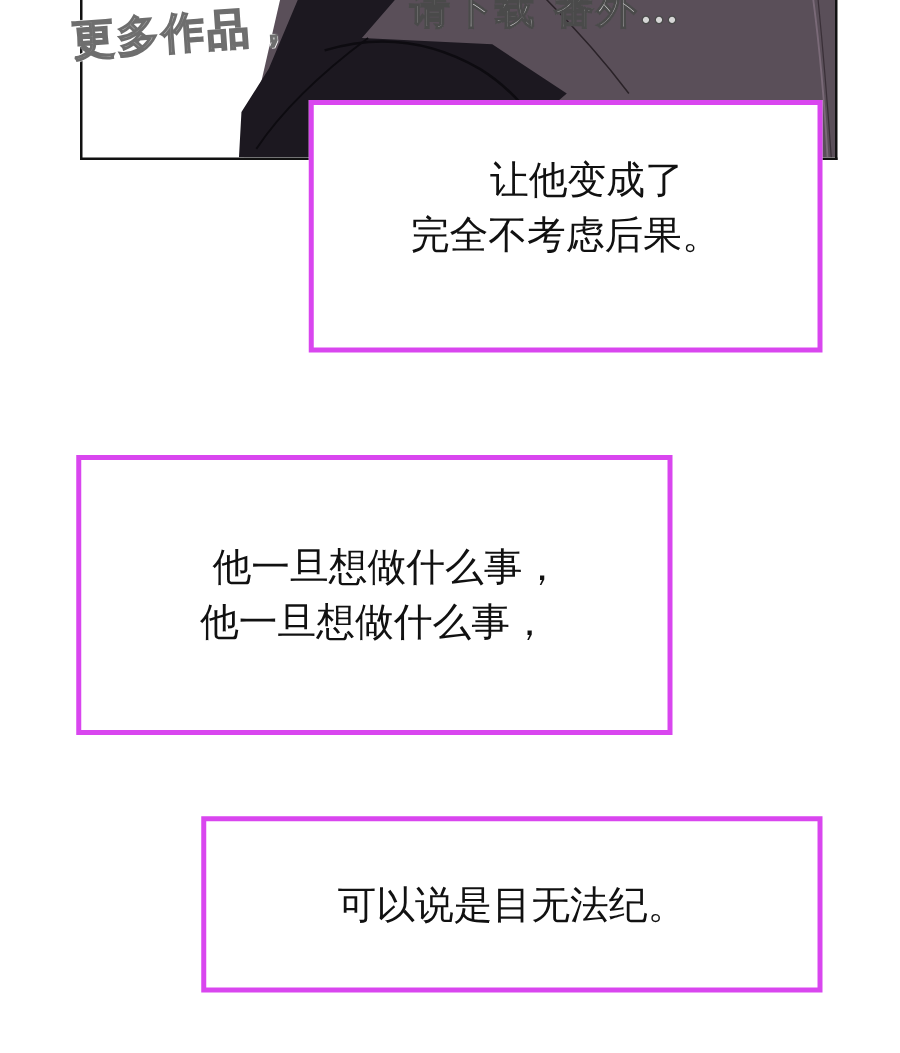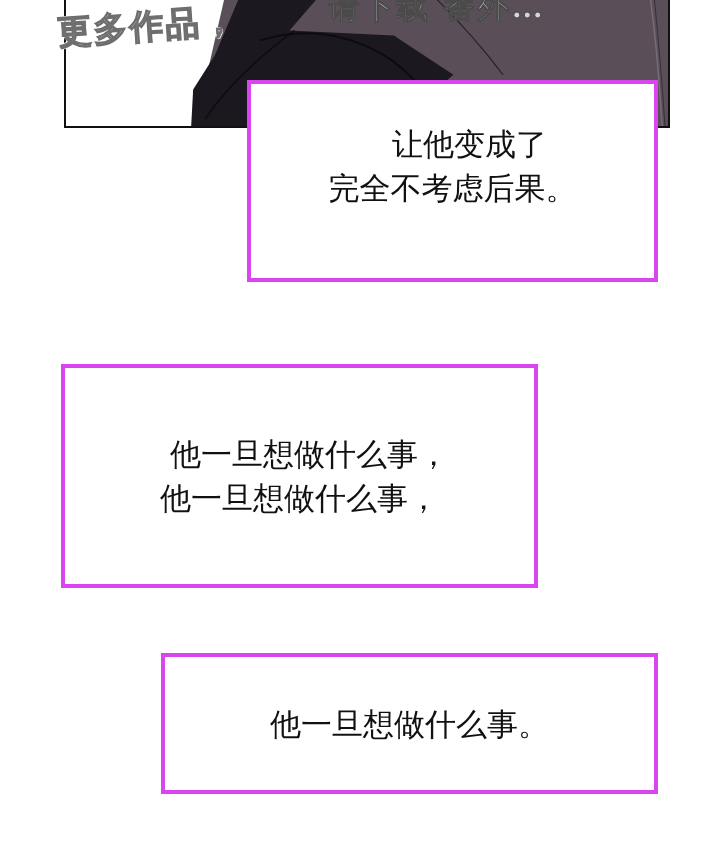--- a/index.html
+++ b/index.html
@@ -128,15 +128,15 @@
 
 <div class="caption-box box2">
   <div class="lines">
     <span class="line-1">他一旦想做什么事，</span>
     <span>他一旦想做什么事，</span>
   </div>
 </div>
 
 <div class="caption-box box3">
   <div class="lines">
-    <span>他一旦想做什么事。</span>
+    <span>可以说是目无法纪。</span>
   </div>
 </div>
 
 </body></html>

